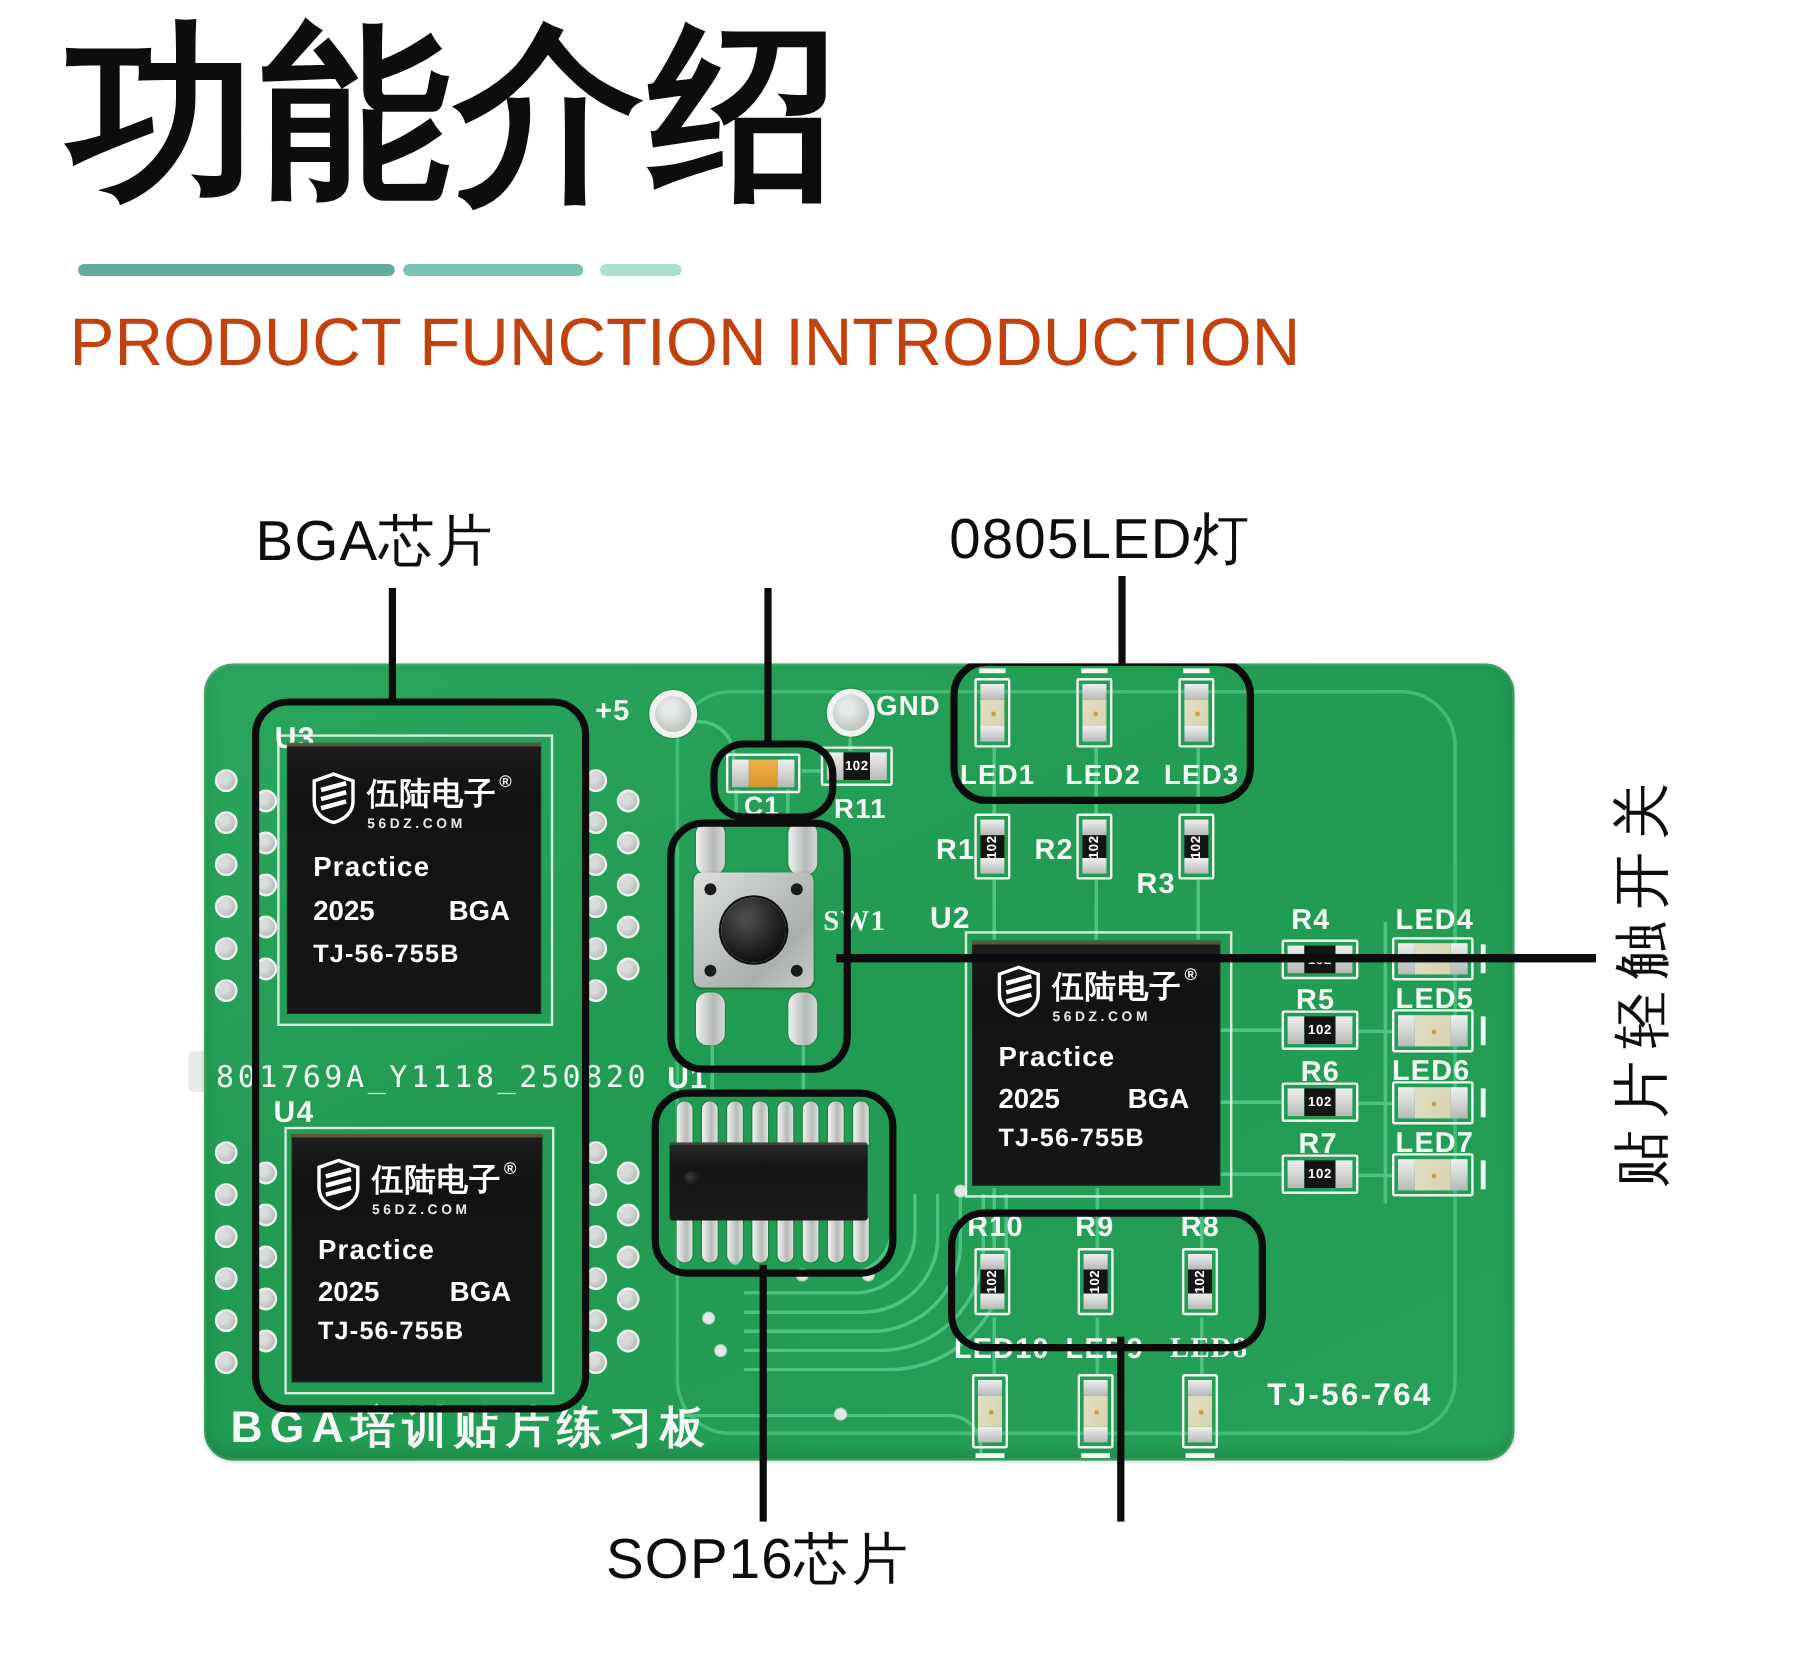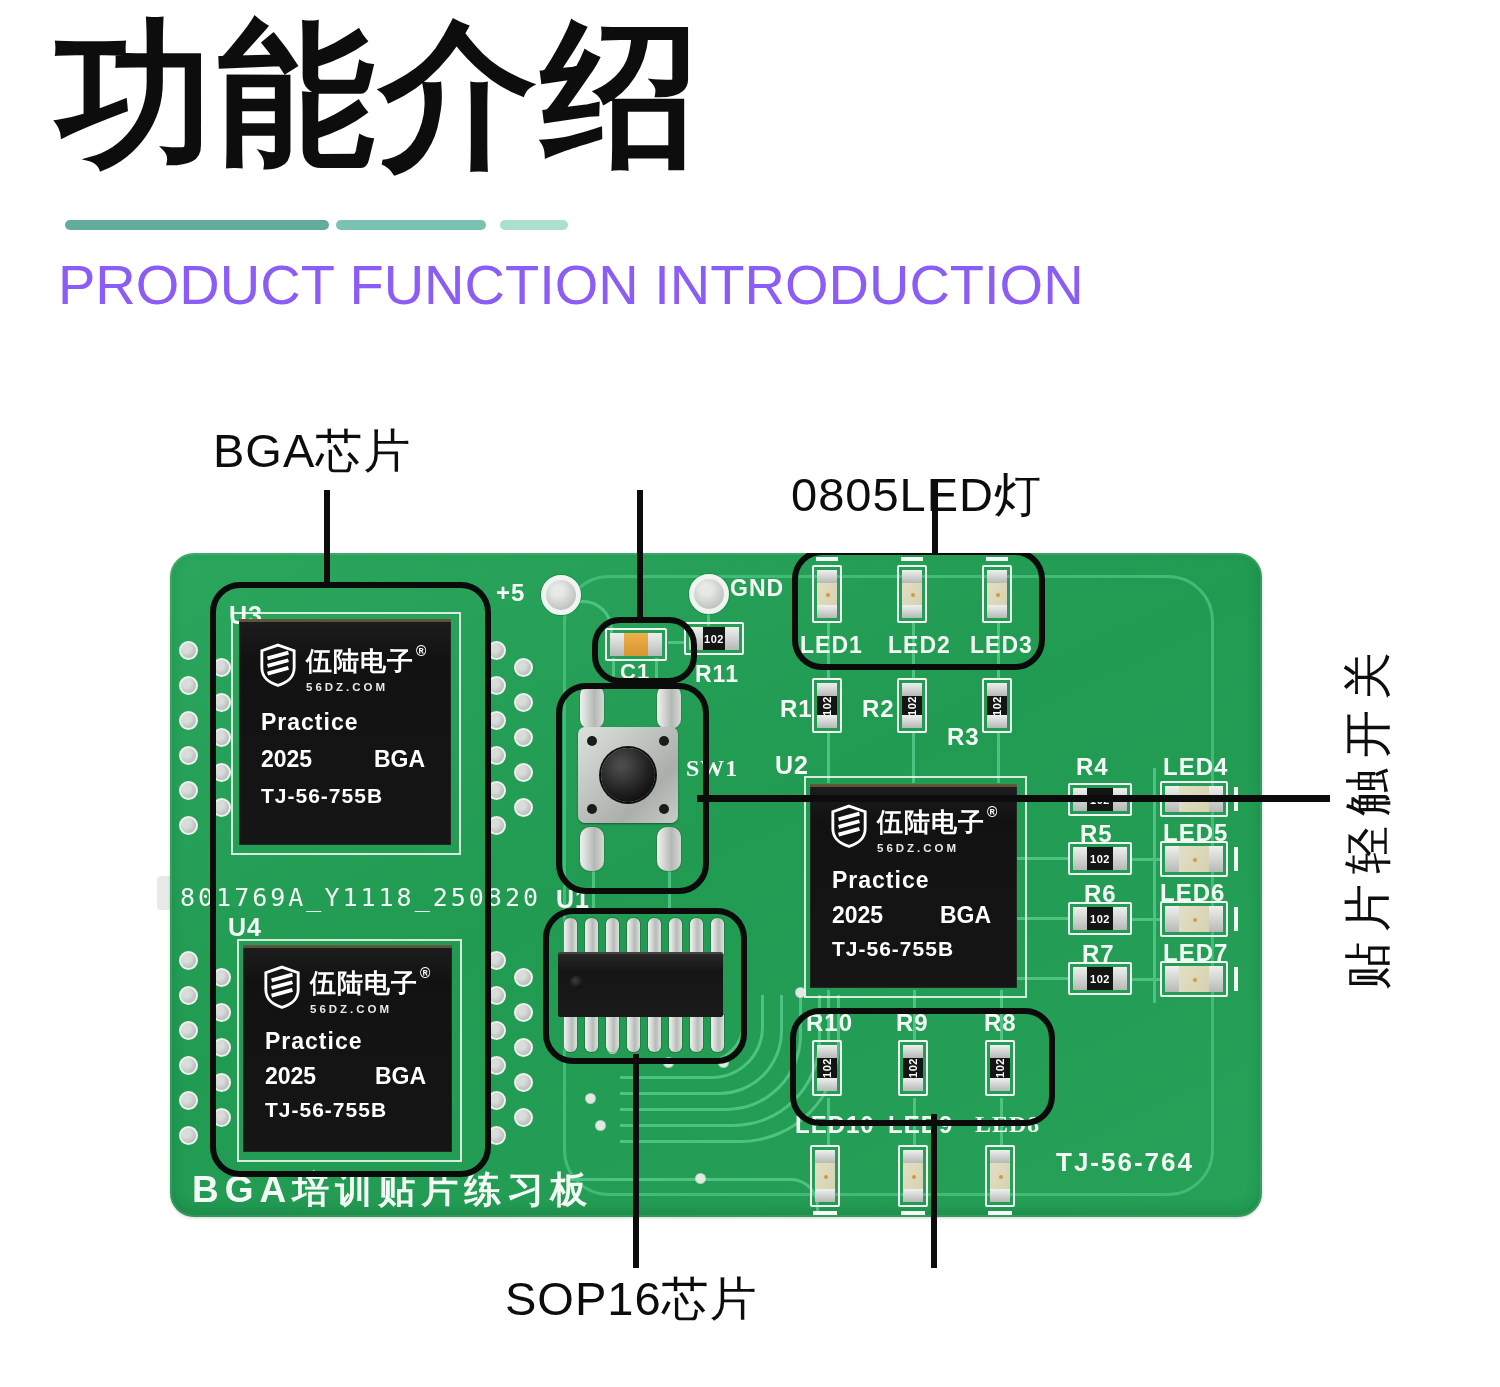--- a/index.html
+++ b/index.html
@@ -2,21 +2,21 @@
 <html><head>
 <meta charset="utf-8">
 <style>
   html,body{margin:0;padding:0;background:#ffffff;}
   #page{position:relative;width:1500px;height:1387px;background:#ffffff;overflow:hidden;
         font-family:"Liberation Sans",sans-serif;}
   
   #title{position:absolute;left:55px;top:8px;font-size:158px;font-weight:900;color:#0d0d0d;
          letter-spacing:4px;line-height:1.1;}
   .divseg{position:absolute;top:220px;height:10px;border-radius:5px;}
-  #subtitle{position:absolute;left:58px;top:252px;font-size:56px;font-weight:400;color:#8b5cf6;
+  #subtitle{position:absolute;left:58px;top:252px;font-size:56px;font-weight:400;color:#c2410c;
             letter-spacing:0px;white-space:nowrap;}
   
   .clabel{position:absolute;font-size:47px;font-weight:500;color:#0d0d0d;white-space:nowrap;letter-spacing:1px;}
   #label-switch-wrap{position:absolute;left:1163px;top:789px;width:400px;height:54px;
                      transform:rotate(-90deg);transform-origin:center;text-align:center;}
   .cline{position:absolute;background:#0c0c0c;z-index:7;}
   
   #board{position:absolute;left:170px;top:553px;width:1092px;height:664px;border-radius:24px;
          background:linear-gradient(155deg,#2ba65d 0%,#219a52 45%,#26a158 100%);
          box-shadow:inset 0 0 0 2px rgba(255,255,255,.10), inset 0 -6px 14px rgba(0,60,25,.22), 0 1px 3px rgba(0,0,0,.18);
@@ -88,21 +88,21 @@
 
 <div id="page">
 
   <div id="title">功能介绍</div>
   <div class="divseg" style="left:65px;width:264px;background:#63ab9b;"></div>
   <div class="divseg" style="left:336px;width:150px;background:#7cc2b2;"></div>
   <div class="divseg" style="left:500px;width:68px;background:#abdfd0;"></div>
   <div id="subtitle">PRODUCT FUNCTION INTRODUCTION</div>
 
   <div class="clabel" style="left:213px;top:420px;">BGA芯片</div>
-  <div class="clabel" style="left:791px;top:418px;margin-top:46px;">0805LED灯</div>
+  <div class="clabel" style="left:791px;top:418px;">0805LED灯</div>
   <div id="label-switch-wrap">
     <span class="clabel" style="position:static;font-size:48px;letter-spacing:10px;">贴片轻触开关</span>
   </div>
   <div class="clabel" style="left:505px;top:1268px;">SOP16芯片</div>
 
   <div class="cline" style="left:324px;top:490px;width:6px;height:94px;"></div>
   <div class="cline" style="left:637px;top:490px;width:6px;height:130px;"></div>
   <div class="cline" style="left:932px;top:480px;width:6px;height:74px;"></div>
   <div class="cline" style="left:697px;top:795px;width:633px;height:7px;"></div>
   <div class="cline" style="left:633px;top:1054px;width:6px;height:214px;"></div>

